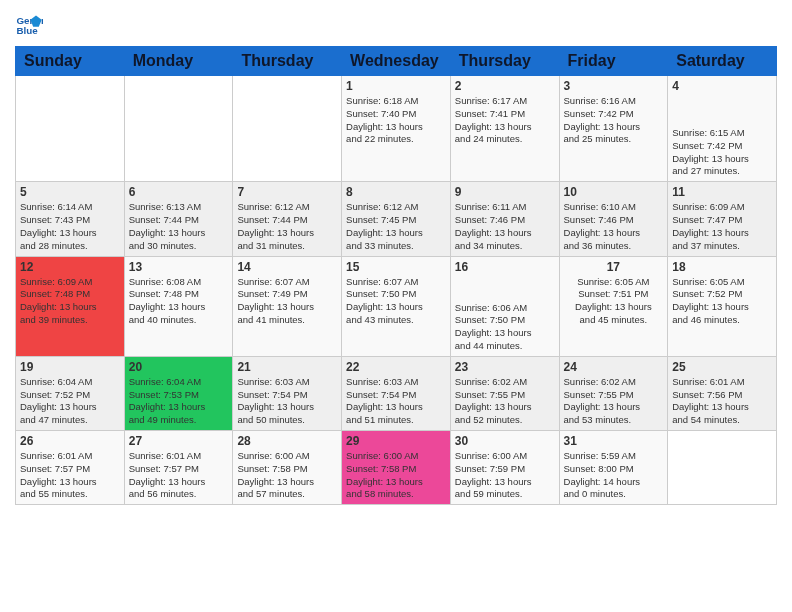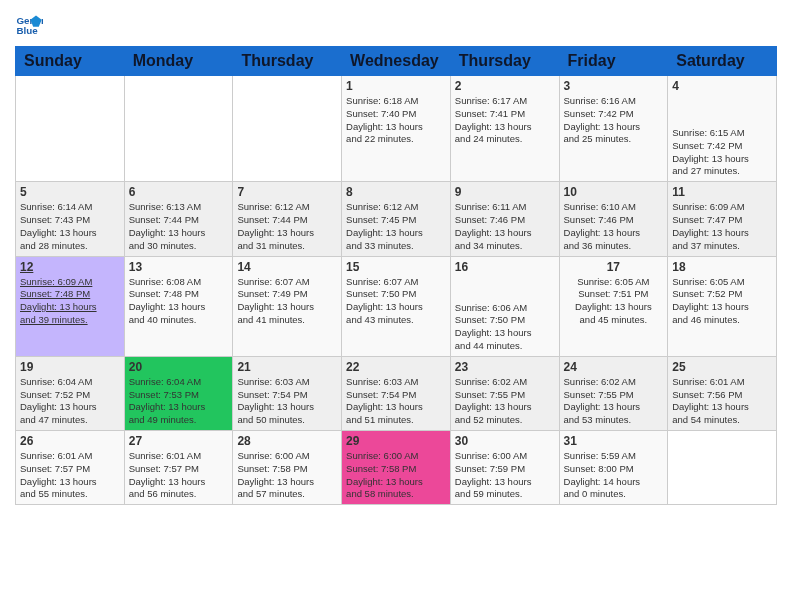--- a/index.html
+++ b/index.html
@@ -200,21 +200,21 @@
           </td>
           <td style="background-color: rgb(239, 239, 239);">
             <span class="day-num">11</span>
             <div class="cell-content" style="white-space: pre-line;">Sunrise: 6:09 AM
 Sunset: 7:47 PM
 Daylight: 13 hours
 and 37 minutes.</div>
           </td>
         </tr>
         <tr>
-          <td style="background-color: #c4b5fd; text-decoration: underline;">
+          <td style="background-color: #ef4444;">
             <span class="day-num">12</span>
             <div class="cell-content" style="white-space: pre-line;">Sunrise: 6:09 AM
 Sunset: 7:48 PM
 Daylight: 13 hours
 and 39 minutes.</div>
           </td>
           <td style="background-color: rgb(249, 249, 249);">
             <span class="day-num">13</span>
             <div class="cell-content" style="white-space: pre-line;">Sunrise: 6:08 AM
 Sunset: 7:48 PM

